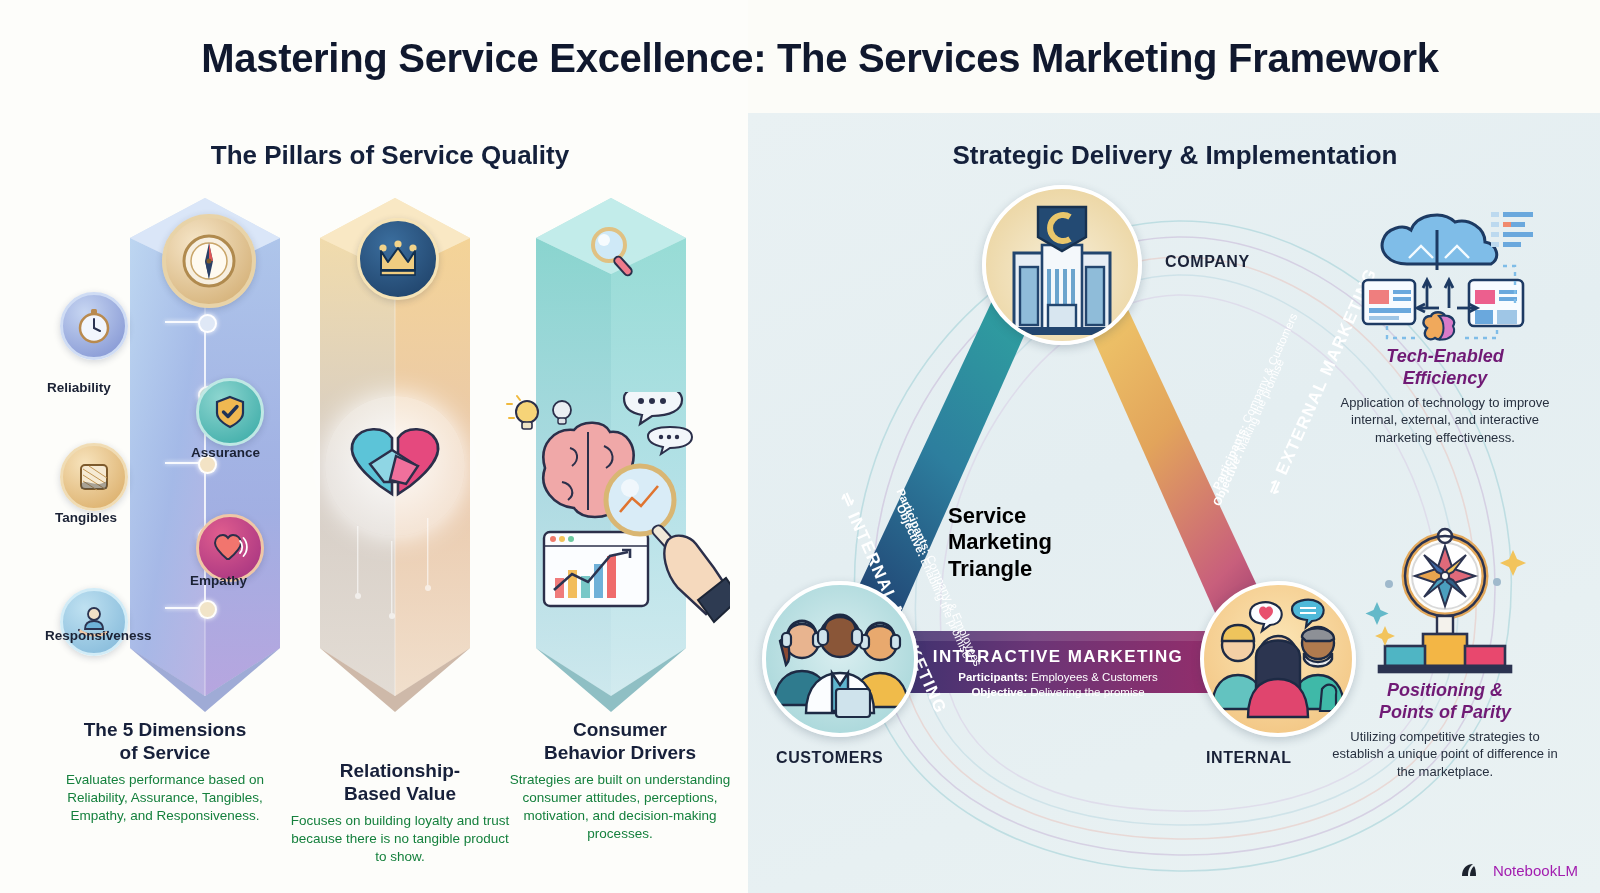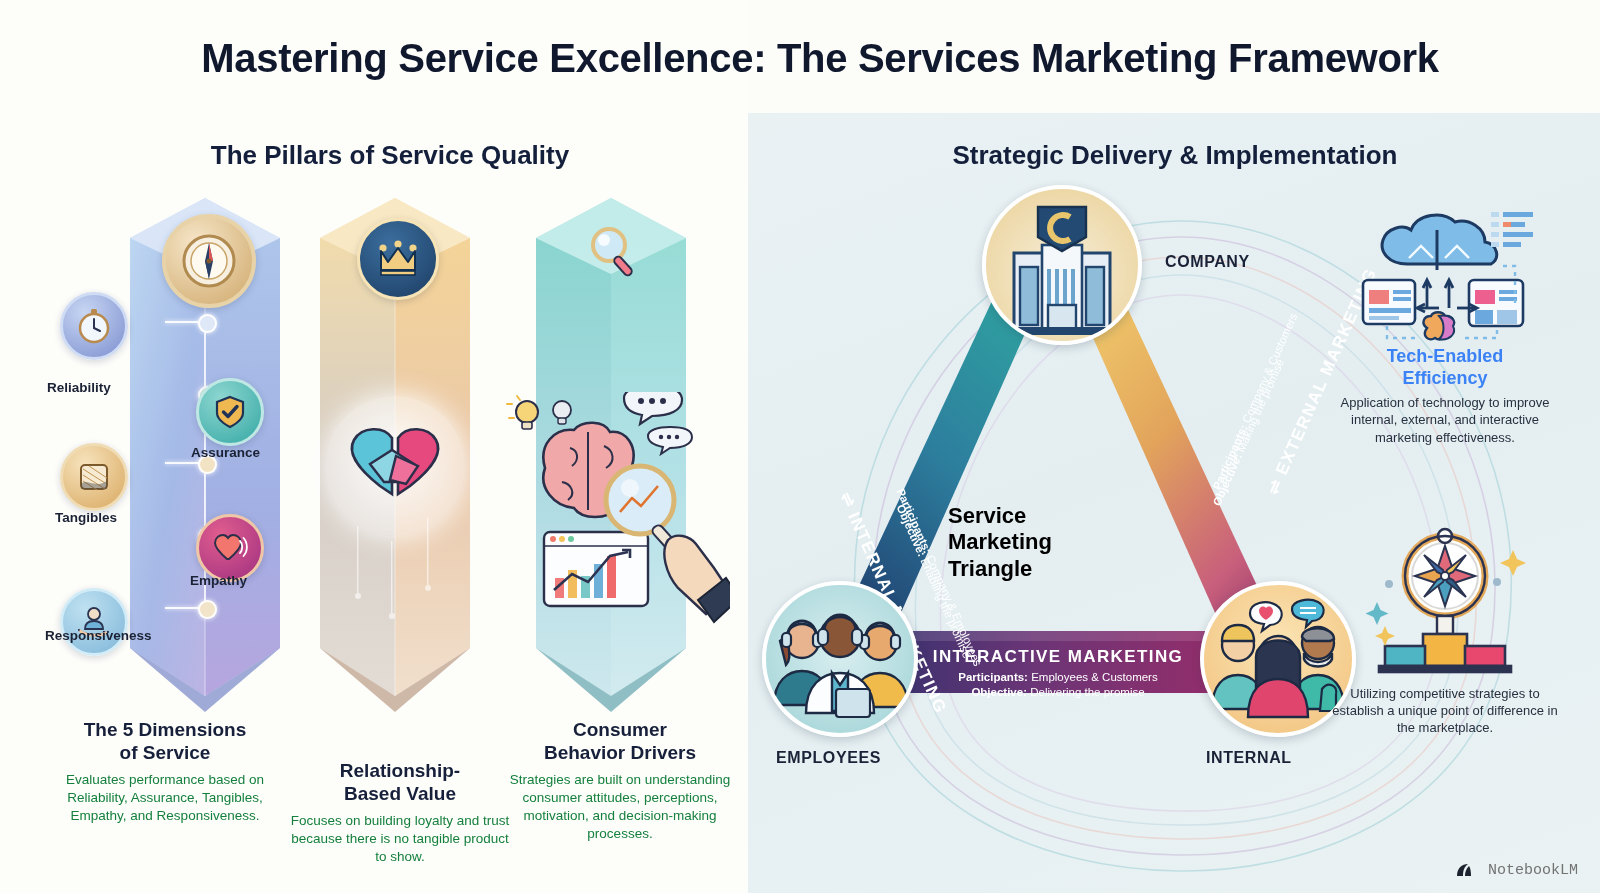--- a/index.html
+++ b/index.html
@@ -53,25 +53,25 @@
   .center-text{position:absolute;font-size:22px;font-weight:bold;
      color:#000000;line-height:1.2;}
 
   .band-text{position:absolute;color:#fff;font-weight:bold;white-space:nowrap;}
   .band-main{font-size:17px;letter-spacing:1.4px;}
   .band-sub{font-size:11.5px;font-weight:bold;}
   .band-sub .lite{font-weight:normal;}
 
   
   .side-card{position:absolute;width:230px;text-align:center;}
-  .side-title{font-size:18px;font-weight:bold;color:#3b82f6;line-height:1.2;}
+  .side-title{font-size:18px;font-weight:bold;color:#701a75;line-height:1.2;font-style:italic;}
   .side-body{font-size:13px;color:#27303f;line-height:1.32;margin-top:5px;}
 
   .watermark{position:absolute;right:22px;bottom:13px;display:flex;align-items:center;gap:15px;
-     font-size:15px;color:#737373;font-family:Liberation Mono, monospace;}
+     font-size:15px;color:#a21caf;}
 </style>
 </head>
 <body>
 
 <div class="stage">
 
   <div class="panel-left"></div>
   <div class="panel-right">
     <svg width="852" height="780" style="position:absolute;left:0;top:0;opacity:.55">
       <g fill="none" stroke-width="1.6">
@@ -470,21 +470,21 @@
           <rect x="16" y="48" width="9" height="14" rx="4"></rect>
             <rect x="47" y="48" width="9" height="14" rx="4"></rect>
           <rect x="94" y="50" width="9" height="14" rx="4"></rect>
             <rect x="125" y="50" width="9" height="14" rx="4"></rect>
           <rect x="52" y="44" width="10" height="16" rx="5"></rect>
             <rect x="86" y="44" width="10" height="16" rx="5"></rect>
           <rect x="70" y="104" width="34" height="28" rx="3"></rect>
         </g>
       </svg>
     </div>
-    <div class="corner-label" style="left:28px;top:636px;">EMPLOYEES</div>
+    <div class="corner-label" style="left:28px;top:636px;">CUSTOMERS</div>
 
     <div class="circle-node" style="left:452px;top:468px;width:148px;height:148px;background:radial-gradient(circle at 50% 40%,#fbe5b5,#f1c07a);">
       <svg width="148" height="148" viewBox="0 0 148 148">
         <g stroke="#1d2a44" stroke-width="2.4">
           <circle cx="34" cy="60" r="16" fill="#f3cfa5"></circle>
           <path d="M34 40 C46 40, 50 48, 50 56 L18 56 C18 46, 24 40, 34 40Z" fill="#eec45c"></path>
           <path d="M8 124 C8 100, 20 90, 34 90 C48 90, 60 100, 60 124Z" fill="#63c3c0"></path>
           <circle cx="114" cy="58" r="16" fill="#b07a4e"></circle>
           <path d="M98 52 C98 40, 130 40, 130 54 L126 56 L102 56Z" fill="#8d9096"></path>
           <path d="M100 68 C104 80, 124 80, 128 68 L128 74 C124 84, 104 84, 100 74Z" fill="#e8eaec"></path>
@@ -601,20 +601,23 @@
           <path d="M40 106 l3 7 7 3 -7 3 -3 7 -3 -7 -7 -3 7 -3z"></path>
         </g>
       <g fill="#64b9c9">
           <path d="M32 82 l3.5 8 8 3.5 -8 3.5 -3.5 8 -3.5 -8 -8 -3.5 8 -3.5z"></path>
         </g>
       <g fill="#9fb9cc">
           <circle cx="152" cy="62" r="4"></circle>
           <circle cx="44" cy="64" r="4"></circle>
         </g>
     </svg>
+    <div class="side-title">
+      <span>Positioning &amp;</span><br><span>Points of Parity</span>
+    </div>
     <div class="side-body">Utilizing competitive strategies to establish a unique point of difference in the marketplace.</div>
   </div>
 
   <div class="watermark">
     <svg width="19" height="19" viewBox="0 0 19 19">
       <path d="M3 15 C3 7, 8 3, 14 3 C10 6, 9 10, 9 15 Z" fill="#1d232e"></path>
       <path d="M11 15 C11 11, 12 8, 15 5 C16.5 7, 17 11, 17 15 Z" fill="#1d232e"></path>
     </svg>
     <span>NotebookLM</span>
   </div>

